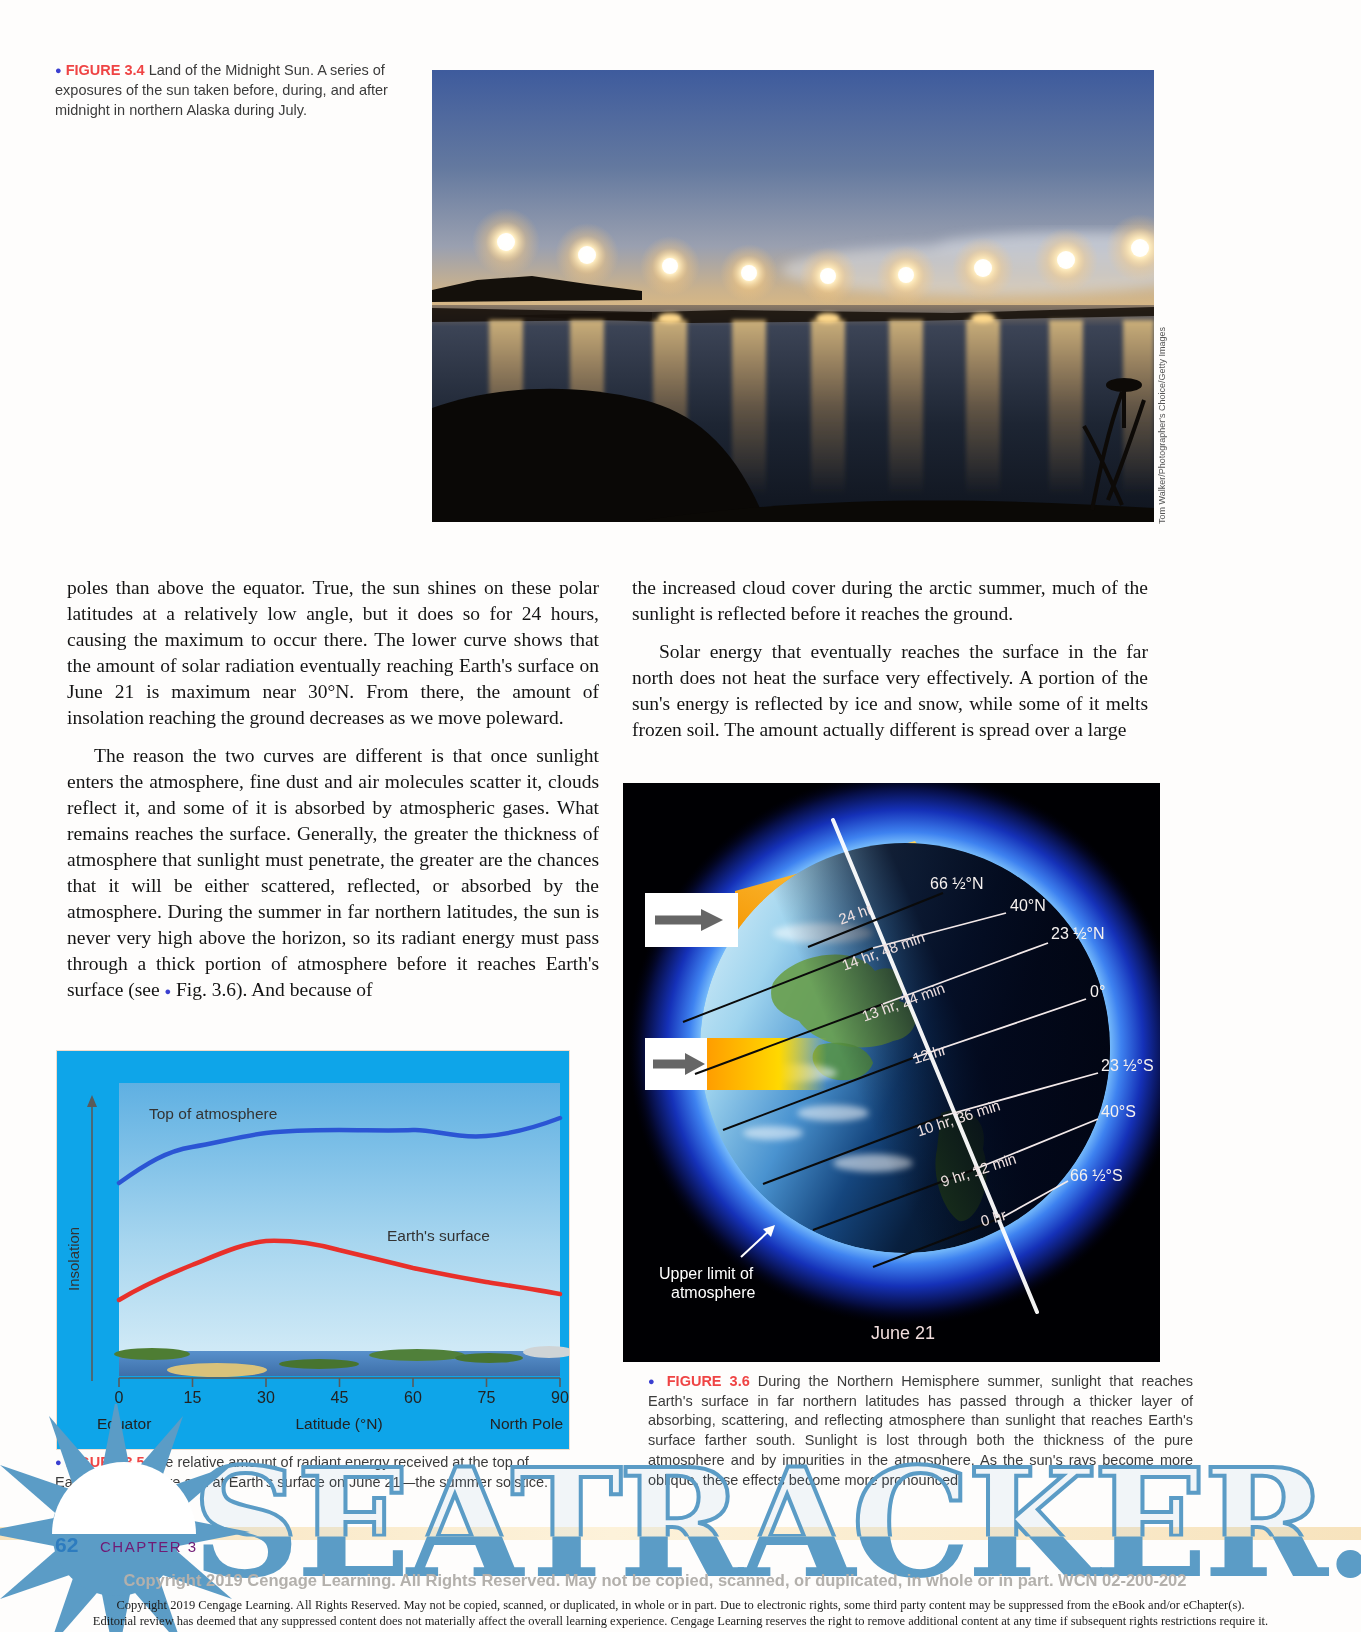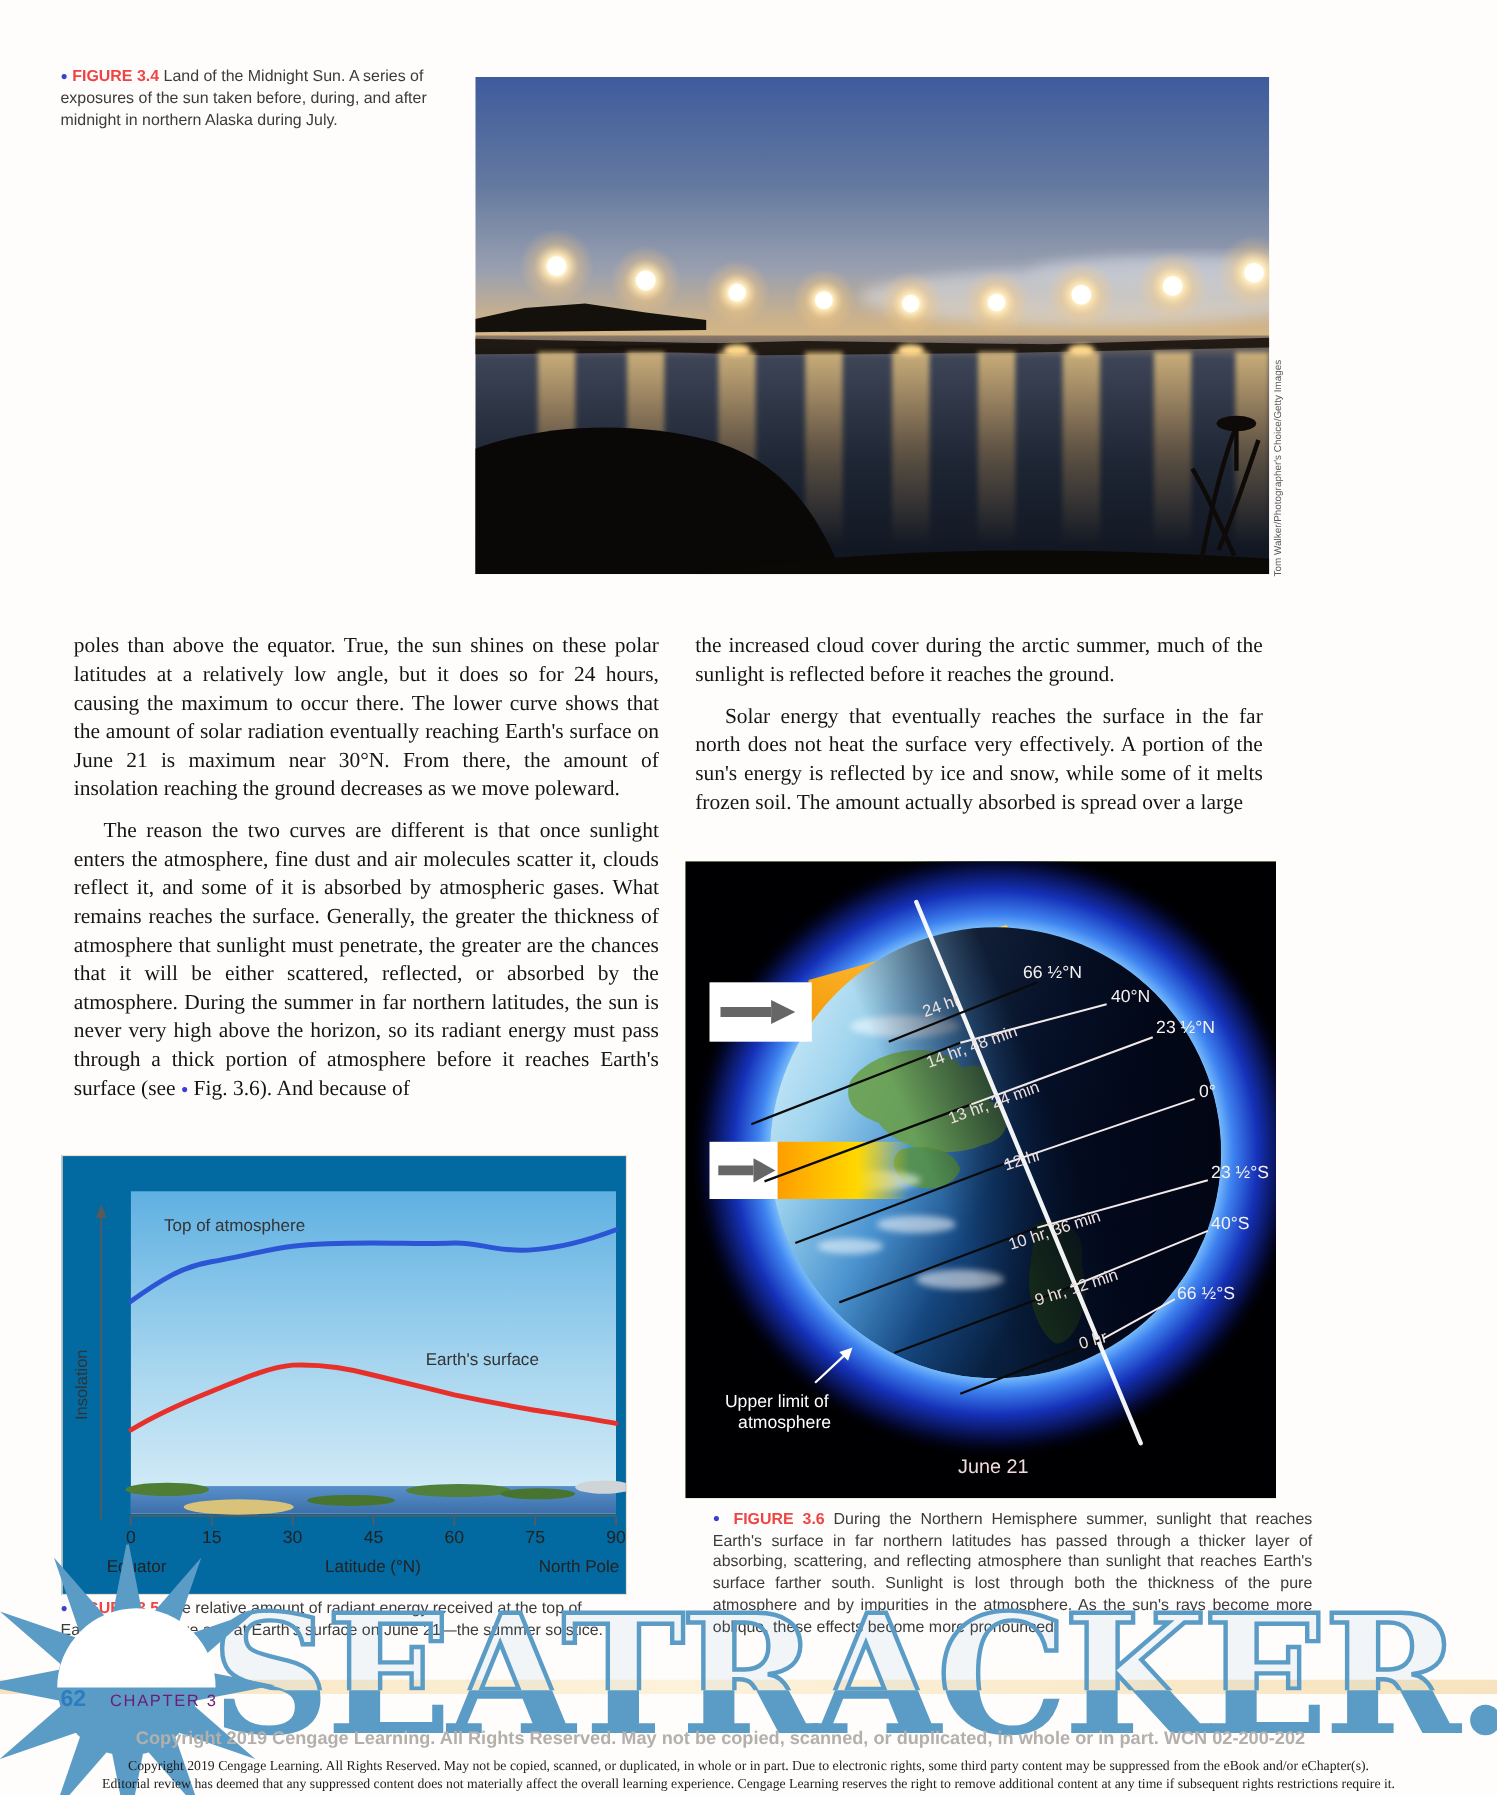--- a/index.html
+++ b/index.html
@@ -17,21 +17,21 @@
           font:9px "Liberation Sans",sans-serif;color:#555;white-space:nowrap;}
   
   .col{position:absolute;top:563px;font-family:"Liberation Serif",serif;font-size:19.5px;
        line-height:26px;color:#141414;text-align:justify;}
   .col-left{left:55px;width:556px;}
   .col-right{left:620px;width:540px;}
   .col p{margin:12px;}
   .col p.indent{text-indent:27px;}
   
   .fig35{position:absolute;left:56px;top:1050px;width:512px;height:398px;
-         background:#0369a1;border:1px solid #f0dccb;}
+         background:#0ea5e9;border:1px solid #f0dccb;}
   .fig35cap{position:absolute;left:55px;top:1452px;width:512px;
             font:14.5px/1.38 "Liberation Sans",sans-serif;color:#3b3b3b;}
   
   .fig36{position:absolute;left:623px;top:783px;width:537px;height:579px;background:#bef264;}
   .fig36cap{position:absolute;left:620px;top:1372px;width:545px;
             font:14.5px/1.36 "Liberation Sans",sans-serif;color:#3b3b3b;text-align:justify;margin-left:28px;}
   
   .band{position:absolute;left:0;top:1527px;width:1361px;height:13px;z-index:5;
         background:linear-gradient(90deg,#f7e3bd 0%,#fdf2da 45%,#f7e3bd 100%);}
   .pagenum{position:absolute;left:55px;top:1533px;z-index:46;
@@ -157,21 +157,21 @@
     </svg>
   </div>
   <div class="credit">Tom Walker/Photographer's Choice/Getty Images</div>
 
   <div class="col col-left">
     <p>poles than above the equator. True, the sun shines on these polar latitudes at a relatively low angle, but it does so for 24 hours, causing the maximum to occur there. The lower curve shows that the amount of solar radiation eventually reaching Earth's surface on June 21 is maximum near 30°N. From there, the amount of insolation reaching the ground decreases as we move poleward.</p>
     <p class="indent"><span>The reason the two curves are different is that once sunlight enters the atmosphere, fine dust and air molecules scatter it, clouds reflect it, and some of it is absorbed by atmospheric gases. What remains reaches the surface. Generally, the greater the thickness of atmosphere that sunlight must penetrate, the greater are the chances that it will be either scattered, reflected, or absorbed by the atmosphere. During the summer in far northern latitudes, the sun is never very high above the horizon, so its radiant energy must pass through a thick portion of atmosphere before it reaches Earth's surface (see </span><span class="bullet">●</span><span> Fig. 3.6). And because of</span></p>
   </div>
   <div class="col col-right">
     <p>the increased cloud cover during the arctic summer, much of the sunlight is reflected before it reaches the ground.</p>
-    <p class="indent">Solar energy that eventually reaches the surface in the far north does not heat the surface very effectively. A portion of the sun's energy is reflected by ice and snow, while some of it melts frozen soil. The amount actually absorbed is spread over a large</p>
+    <p class="indent">Solar energy that eventually reaches the surface in the far north does not heat the surface very effectively. A portion of the sun's energy is reflected by ice and snow, while some of it melts frozen soil. The amount actually different is spread over a large</p>
   </div>
 
   <div class="fig35">
     <svg width="512" height="398" viewBox="0 0 512 398">
       <defs>
         <linearGradient id="plotG" x1="0" y1="0" x2="0" y2="1">
           <stop offset="0" stop-color="#5fb0e2"></stop>
             <stop offset="0.55" stop-color="#a8d6ef"></stop>
           <stop offset="1" stop-color="#d9eef8"></stop>
         </linearGradient>

